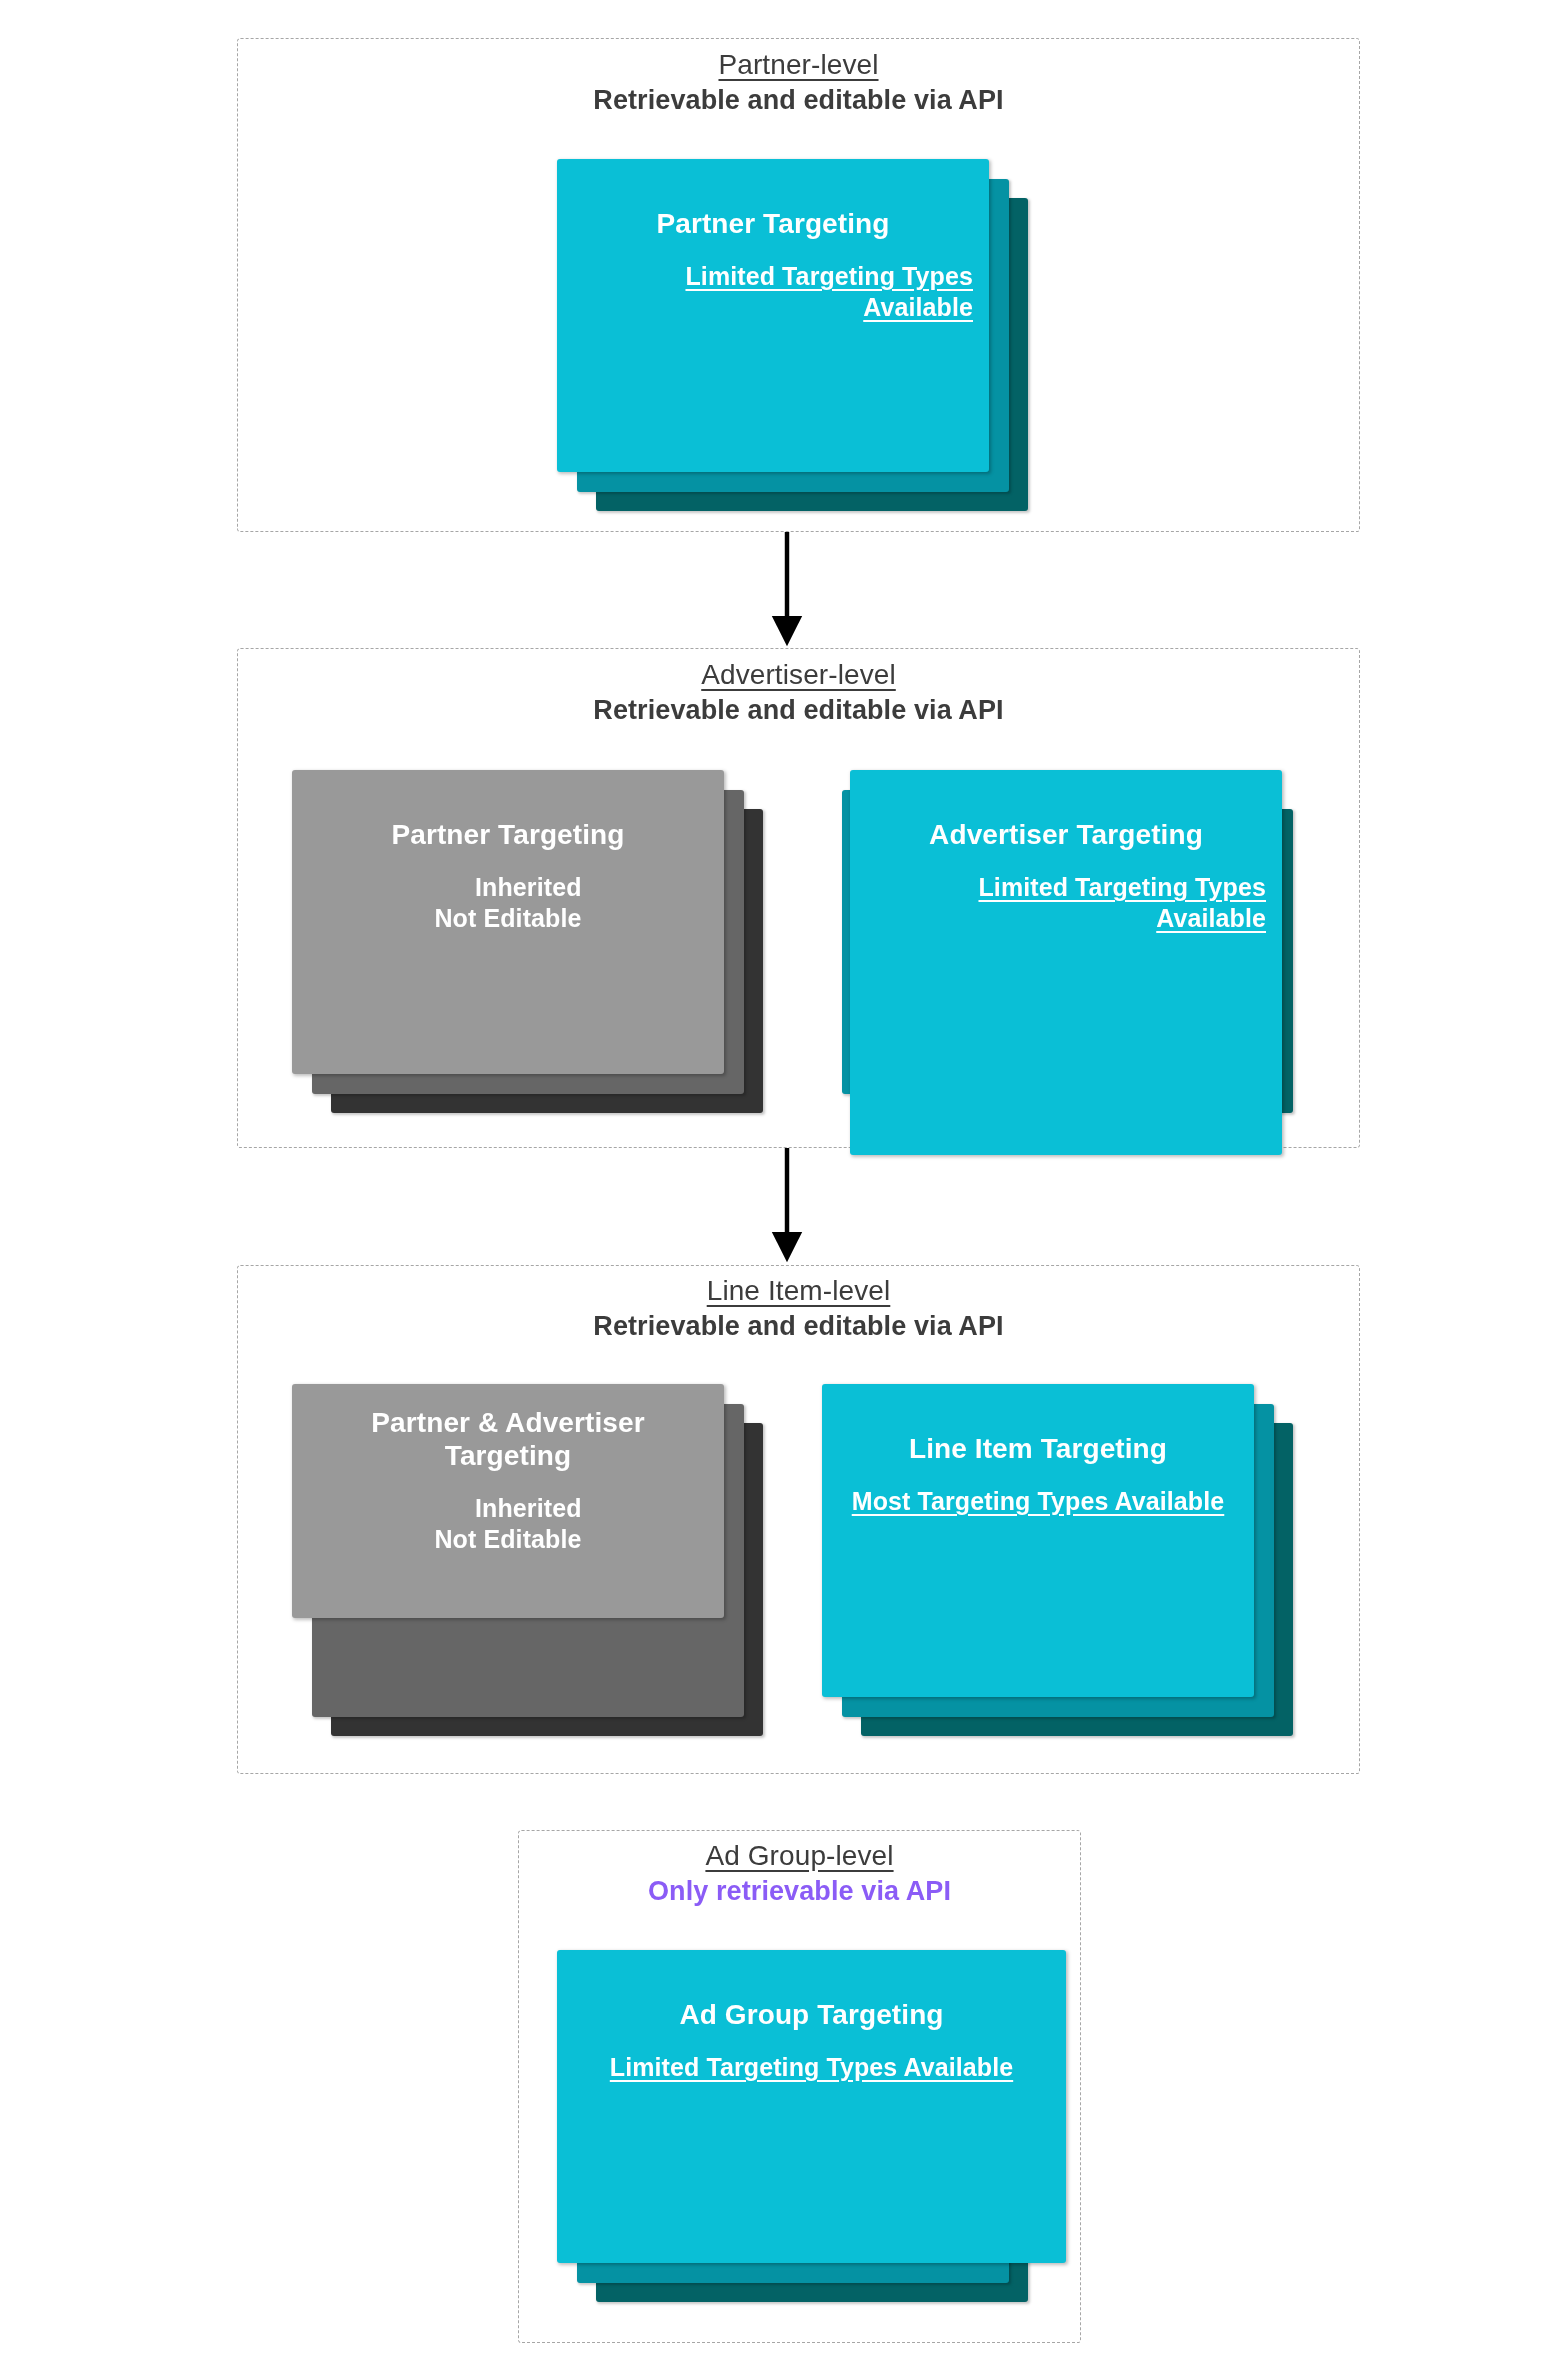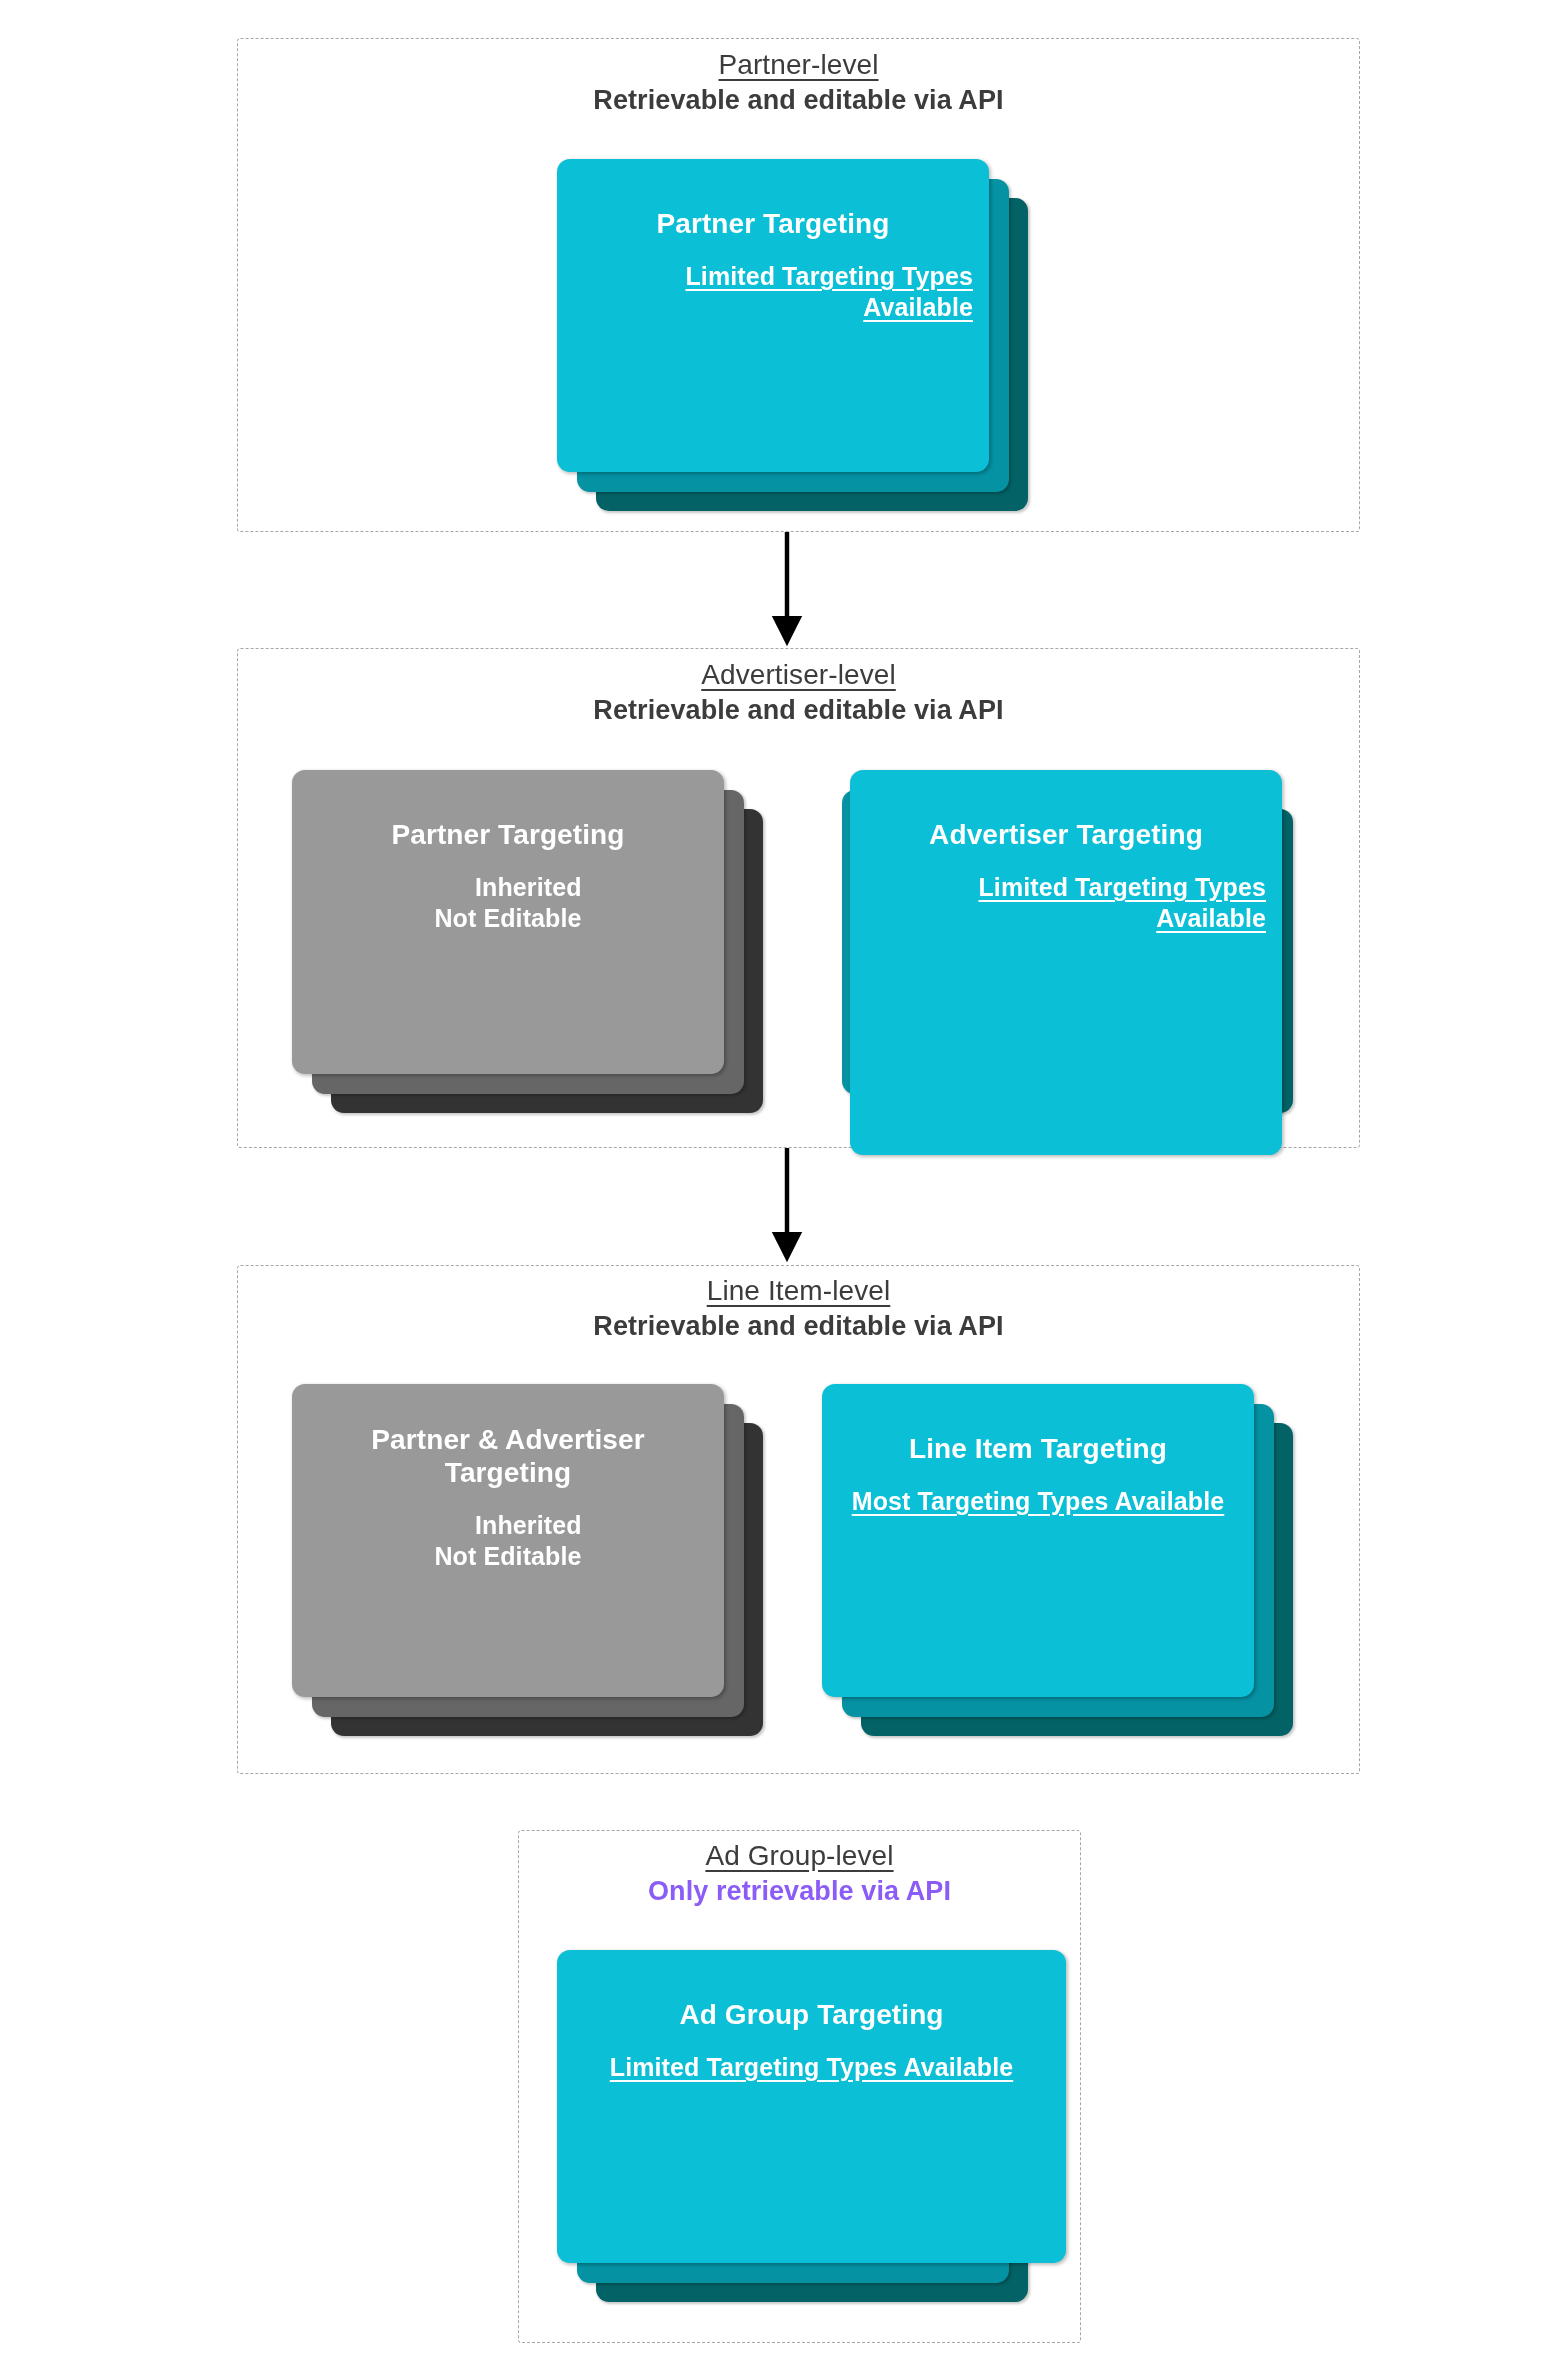--- a/index.html
+++ b/index.html
@@ -57,21 +57,21 @@
   .level-sub.alert {
     color: #8b5cf6;
   }
 
   
   .card-stack {
     position: absolute;
   }
   .card-layer {
     position: absolute;
-    border-radius: 13px;
+    border-radius: 3px;
     box-sizing: border-box;
   }
   .card-layer.back {
     left: 39px;
     top: 39px;
     box-shadow: 1.8px 1.8px 2.7px rgba(0,0,0,0.22);
   }
   .card-layer.mid {
     left: 19.6px;
     top: 19.6px;
@@ -187,21 +187,21 @@
   <div class="level-box" style="left:237px; top:1265px; width:1123px; height:509px;">
   </div>
   <div class="level-header" style="left:237px; top:1277px; width:1123px;">
     <span class="level-name">Line Item-level</span>
     <span class="level-sub">Retrievable and editable via API</span>
   </div>
 
   <div class="card-stack gray" style="left:292px; top:1384px; width:482px; height:375px;">
     <div class="card-layer back" style="width:432px; height:313px;"></div>
     <div class="card-layer mid" style="width:432px; height:313px;"></div>
-    <div class="card-layer front" style="width:432px; height:313px; padding-top:39px;">
+    <div class="card-layer front" style="width:432px; height:234px; padding-top:22px;">
       <div class="card-title">Partner &amp; Advertiser Targeting</div>
       <div class="card-note" style="white-space:pre-line;">Inherited
 Not Editable</div>
     </div>
   </div>
 
   <div class="card-stack teal" style="left:822px; top:1384px; width:482px; height:375px;">
     <div class="card-layer back" style="width:432px; height:313px;"></div>
     <div class="card-layer mid" style="width:432px; height:313px;"></div>
     <div class="card-layer front" style="width:432px; height:313px;">

